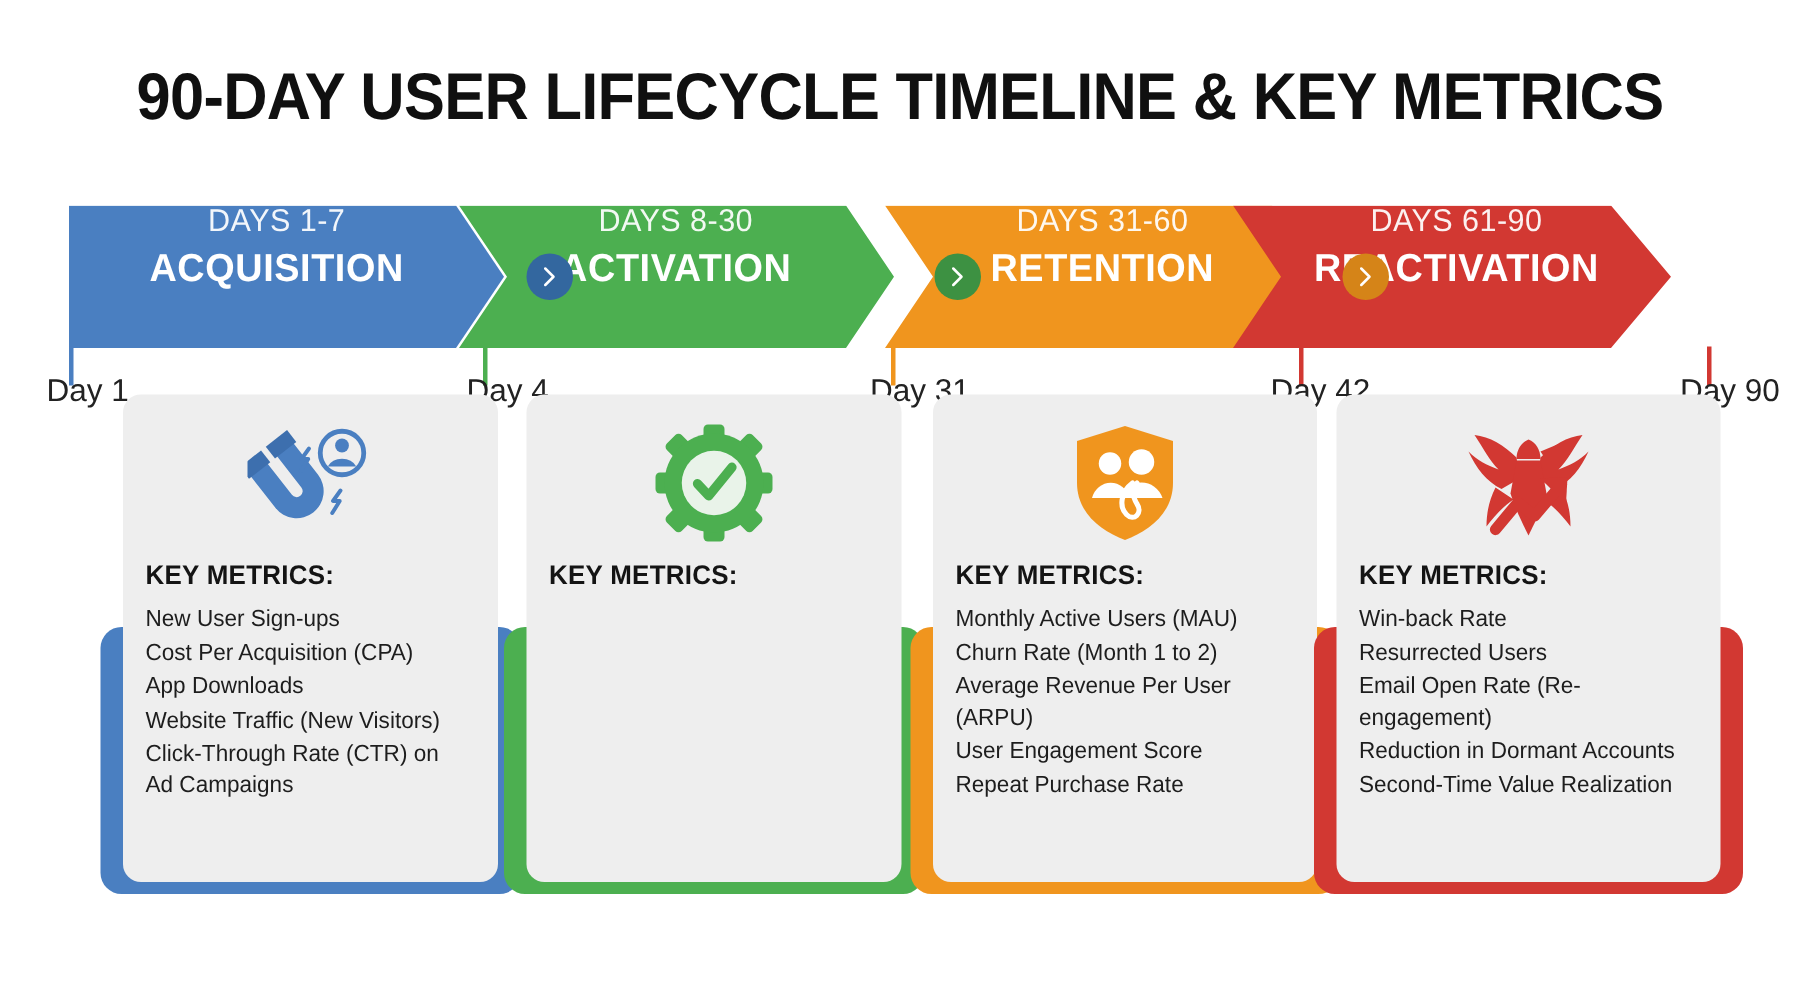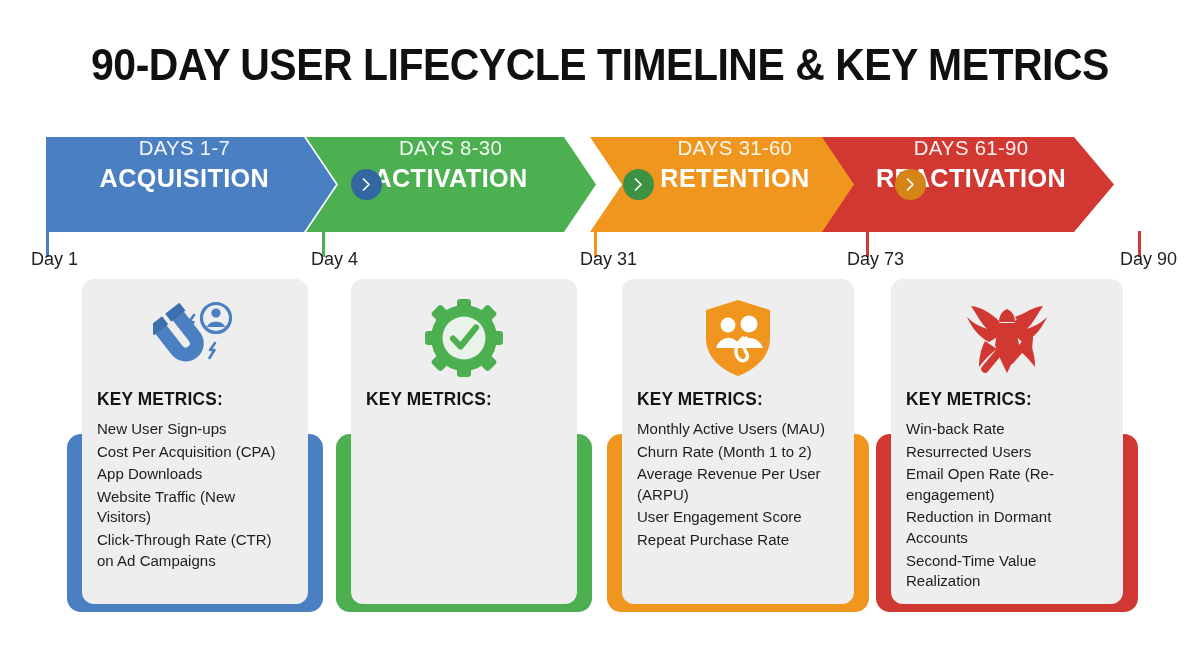--- a/index.html
+++ b/index.html
@@ -103,38 +103,39 @@
   
   .tick {
     position: absolute;
     width: 3px;
     height: 26px;
     top: 231px;
   }
   .daylabel {
     position: absolute;
     top: 249px;
-    font-size: 18px;
+    font-size: 21px;
     color: #222222;
     white-space: nowrap;
   }
 
   
   .cards {
     position: absolute;
     top: 263px;
     left: 0;
     width: 1200px;
     height: 345px;
   }
   .card-wrap {
     position: absolute;
-    top: 16px;
+    top: 0;
     width: 226px;
     height: 340px;
+    padding-left: 24px;
   }
   .card-wrap.w1 { left: 82px; }
   .card-wrap.w2 { left: 351px; }
   .card-wrap.w3 { left: 622px; }
   .card-wrap.w4 { left: 891px; }
   
   .card-wrap.w3 { width: 232px; }
   .card-wrap.w4 { width: 232px; }
 
   .card-shadow {
@@ -244,21 +245,21 @@
 
 <div class="tick" style="left:46px;  background:#4a7fc1;"></div>
 <div class="tick" style="left:322px; background:#4caf50;"></div>
 <div class="tick" style="left:594px; background:#f0951e;"></div>
 <div class="tick" style="left:866px; background:#d23832;"></div>
 <div class="tick" style="left:1138px; background:#d23832;"></div>
 
 <div class="daylabel" style="left:31px;">Day 1</div>
 <div class="daylabel" style="left:311px;">Day 4</div>
 <div class="daylabel" style="left:580px;">Day 31</div>
-<div class="daylabel" style="left:847px;">Day 73</div>
+<div class="daylabel" style="left:847px;">Day 42</div>
 <div class="daylabel" style="left:1120px;">Day 90</div>
 
 <div class="cards">
 
   <div class="card-wrap w1">
     <div class="card-shadow" style="background:#4a7fc1;"></div>
     <div class="card">
       <div class="card-icon">
         <svg width="84" height="78" viewBox="0 0 84 78">
           <g transform="rotate(-38 34 46)">

